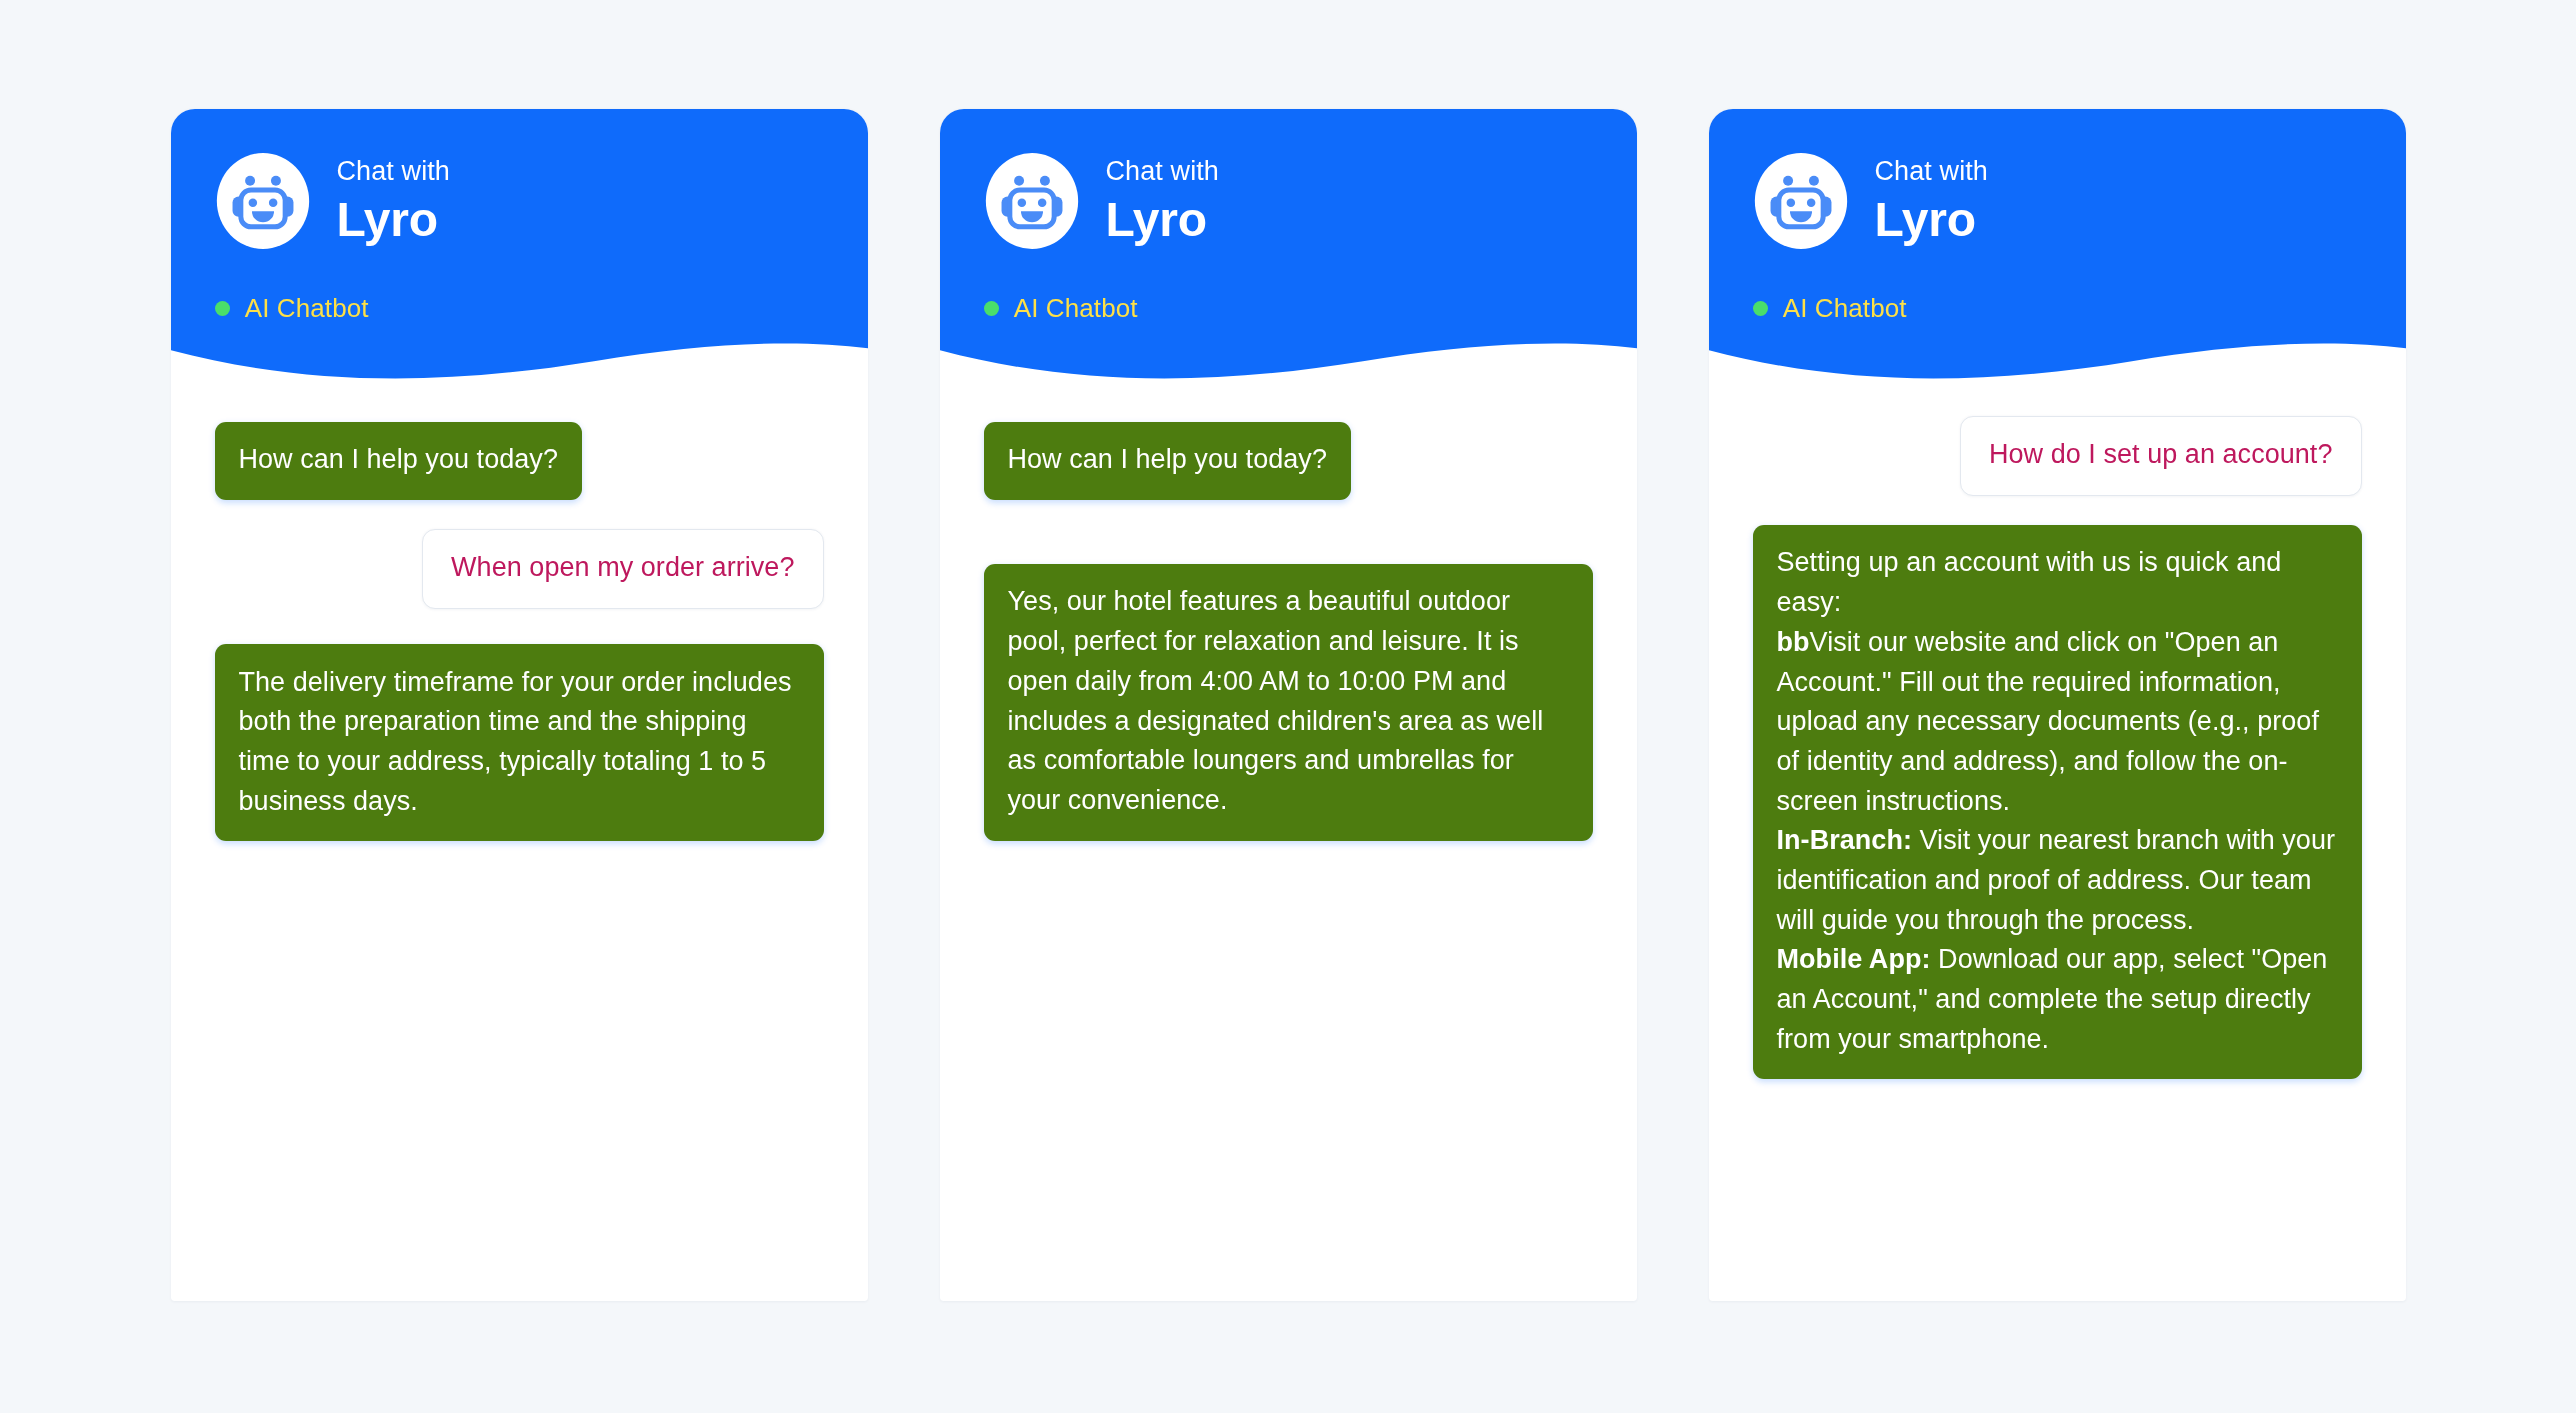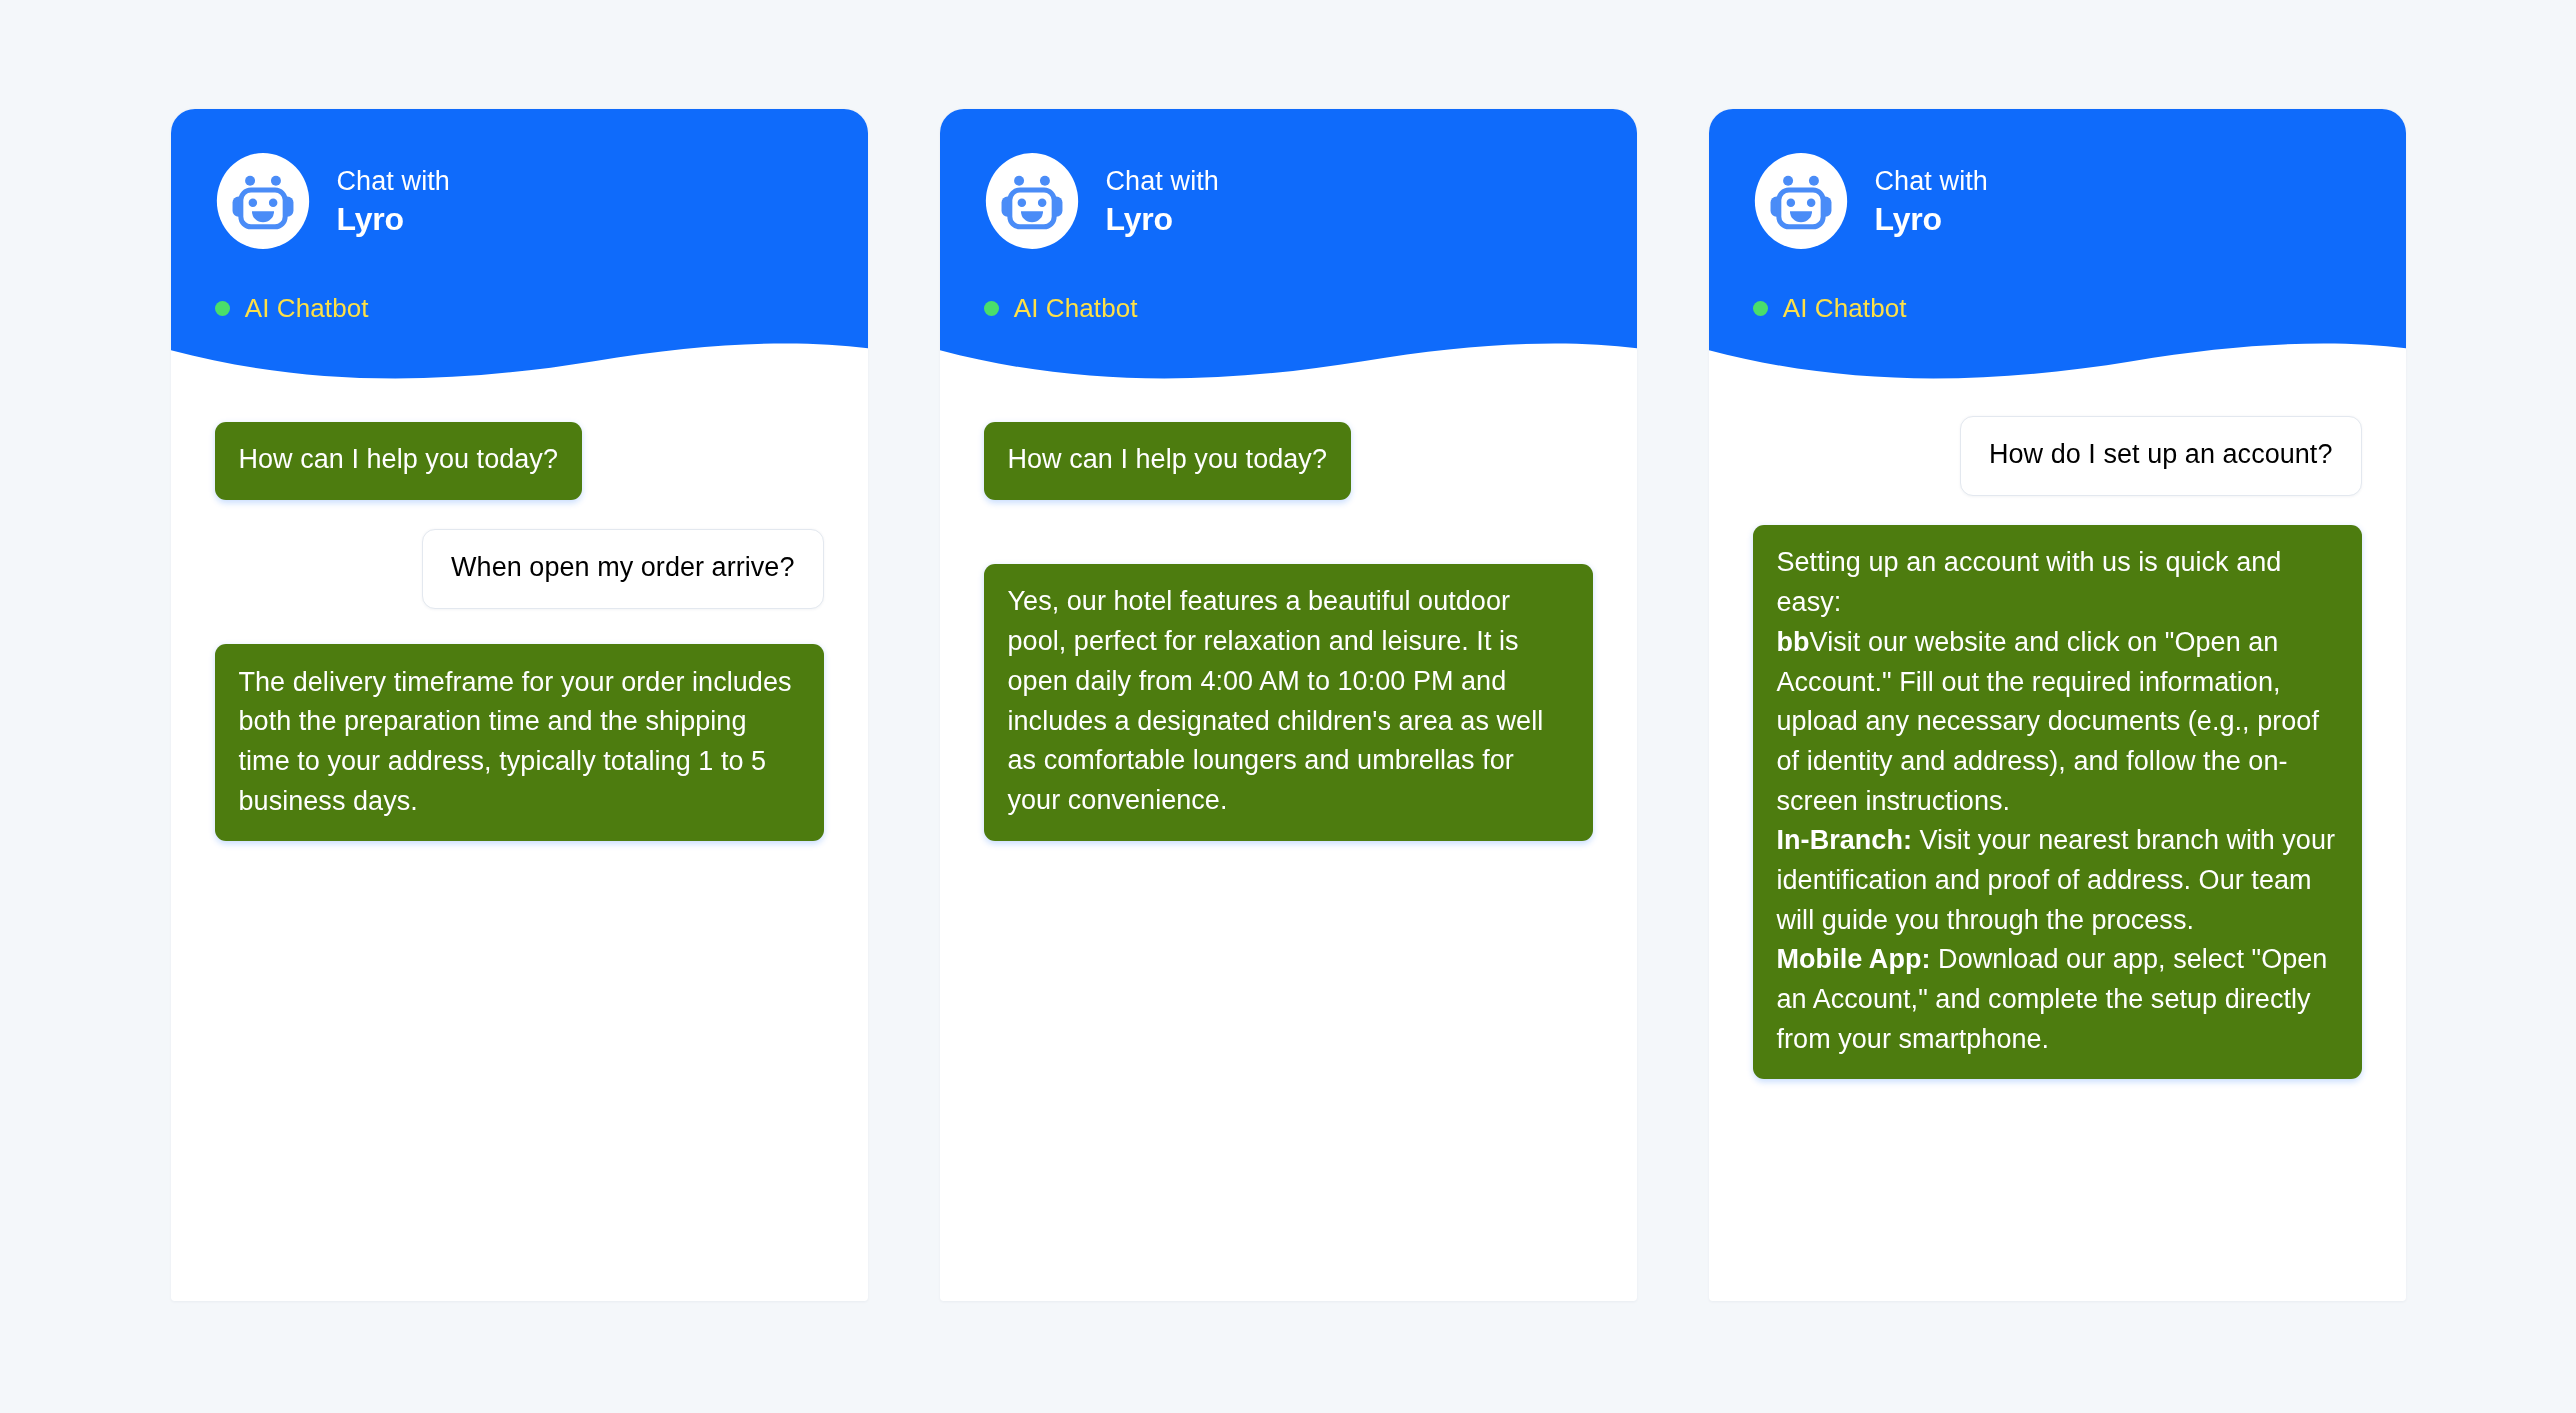--- a/index.html
+++ b/index.html
@@ -81,21 +81,21 @@
   .chat-with {
     color: #ffffff;
     font-size: 27px;
     font-weight: 400;
     line-height: 1.25;
     letter-spacing: 0.1px;
   }
 
   .bot-name {
     color: #ffffff;
-    font-size: 32px;
+    font-size: 48px;
     font-weight: 700;
     line-height: 1.2;
     letter-spacing: -0.2px;
   }
 
   .status-row {
     display: flex;
     align-items: center;
     gap: 14.7px;
     margin-top: 44px;
@@ -151,21 +151,21 @@
   .bubble.bot {
     background: #4d7c0f;
     color: #ffffff;
     border-radius: 11px 11px 11px 11px;
     padding: 18.4px 24px 20px 24px;
     box-shadow: 0 2.8px 6.4px rgba(15, 107, 251, 0.22);
   }
 
   .bubble.user {
     background: #ffffff;
-    color: #000000;
+    color: #be185d;
     border: 1.8px solid #e3e8ef;
     border-radius: 13px;
     padding: 18.4px 28px 20px 28px;
     box-shadow: 0 0.9px 2.8px rgba(20, 40, 80, 0.05);
   }
 
   .bubble b { font-weight: 700; }
 
   .gap-sm { height: 29px; flex: 0 0 auto; }
   .gap-md { height: 35px; flex: 0 0 auto; }

